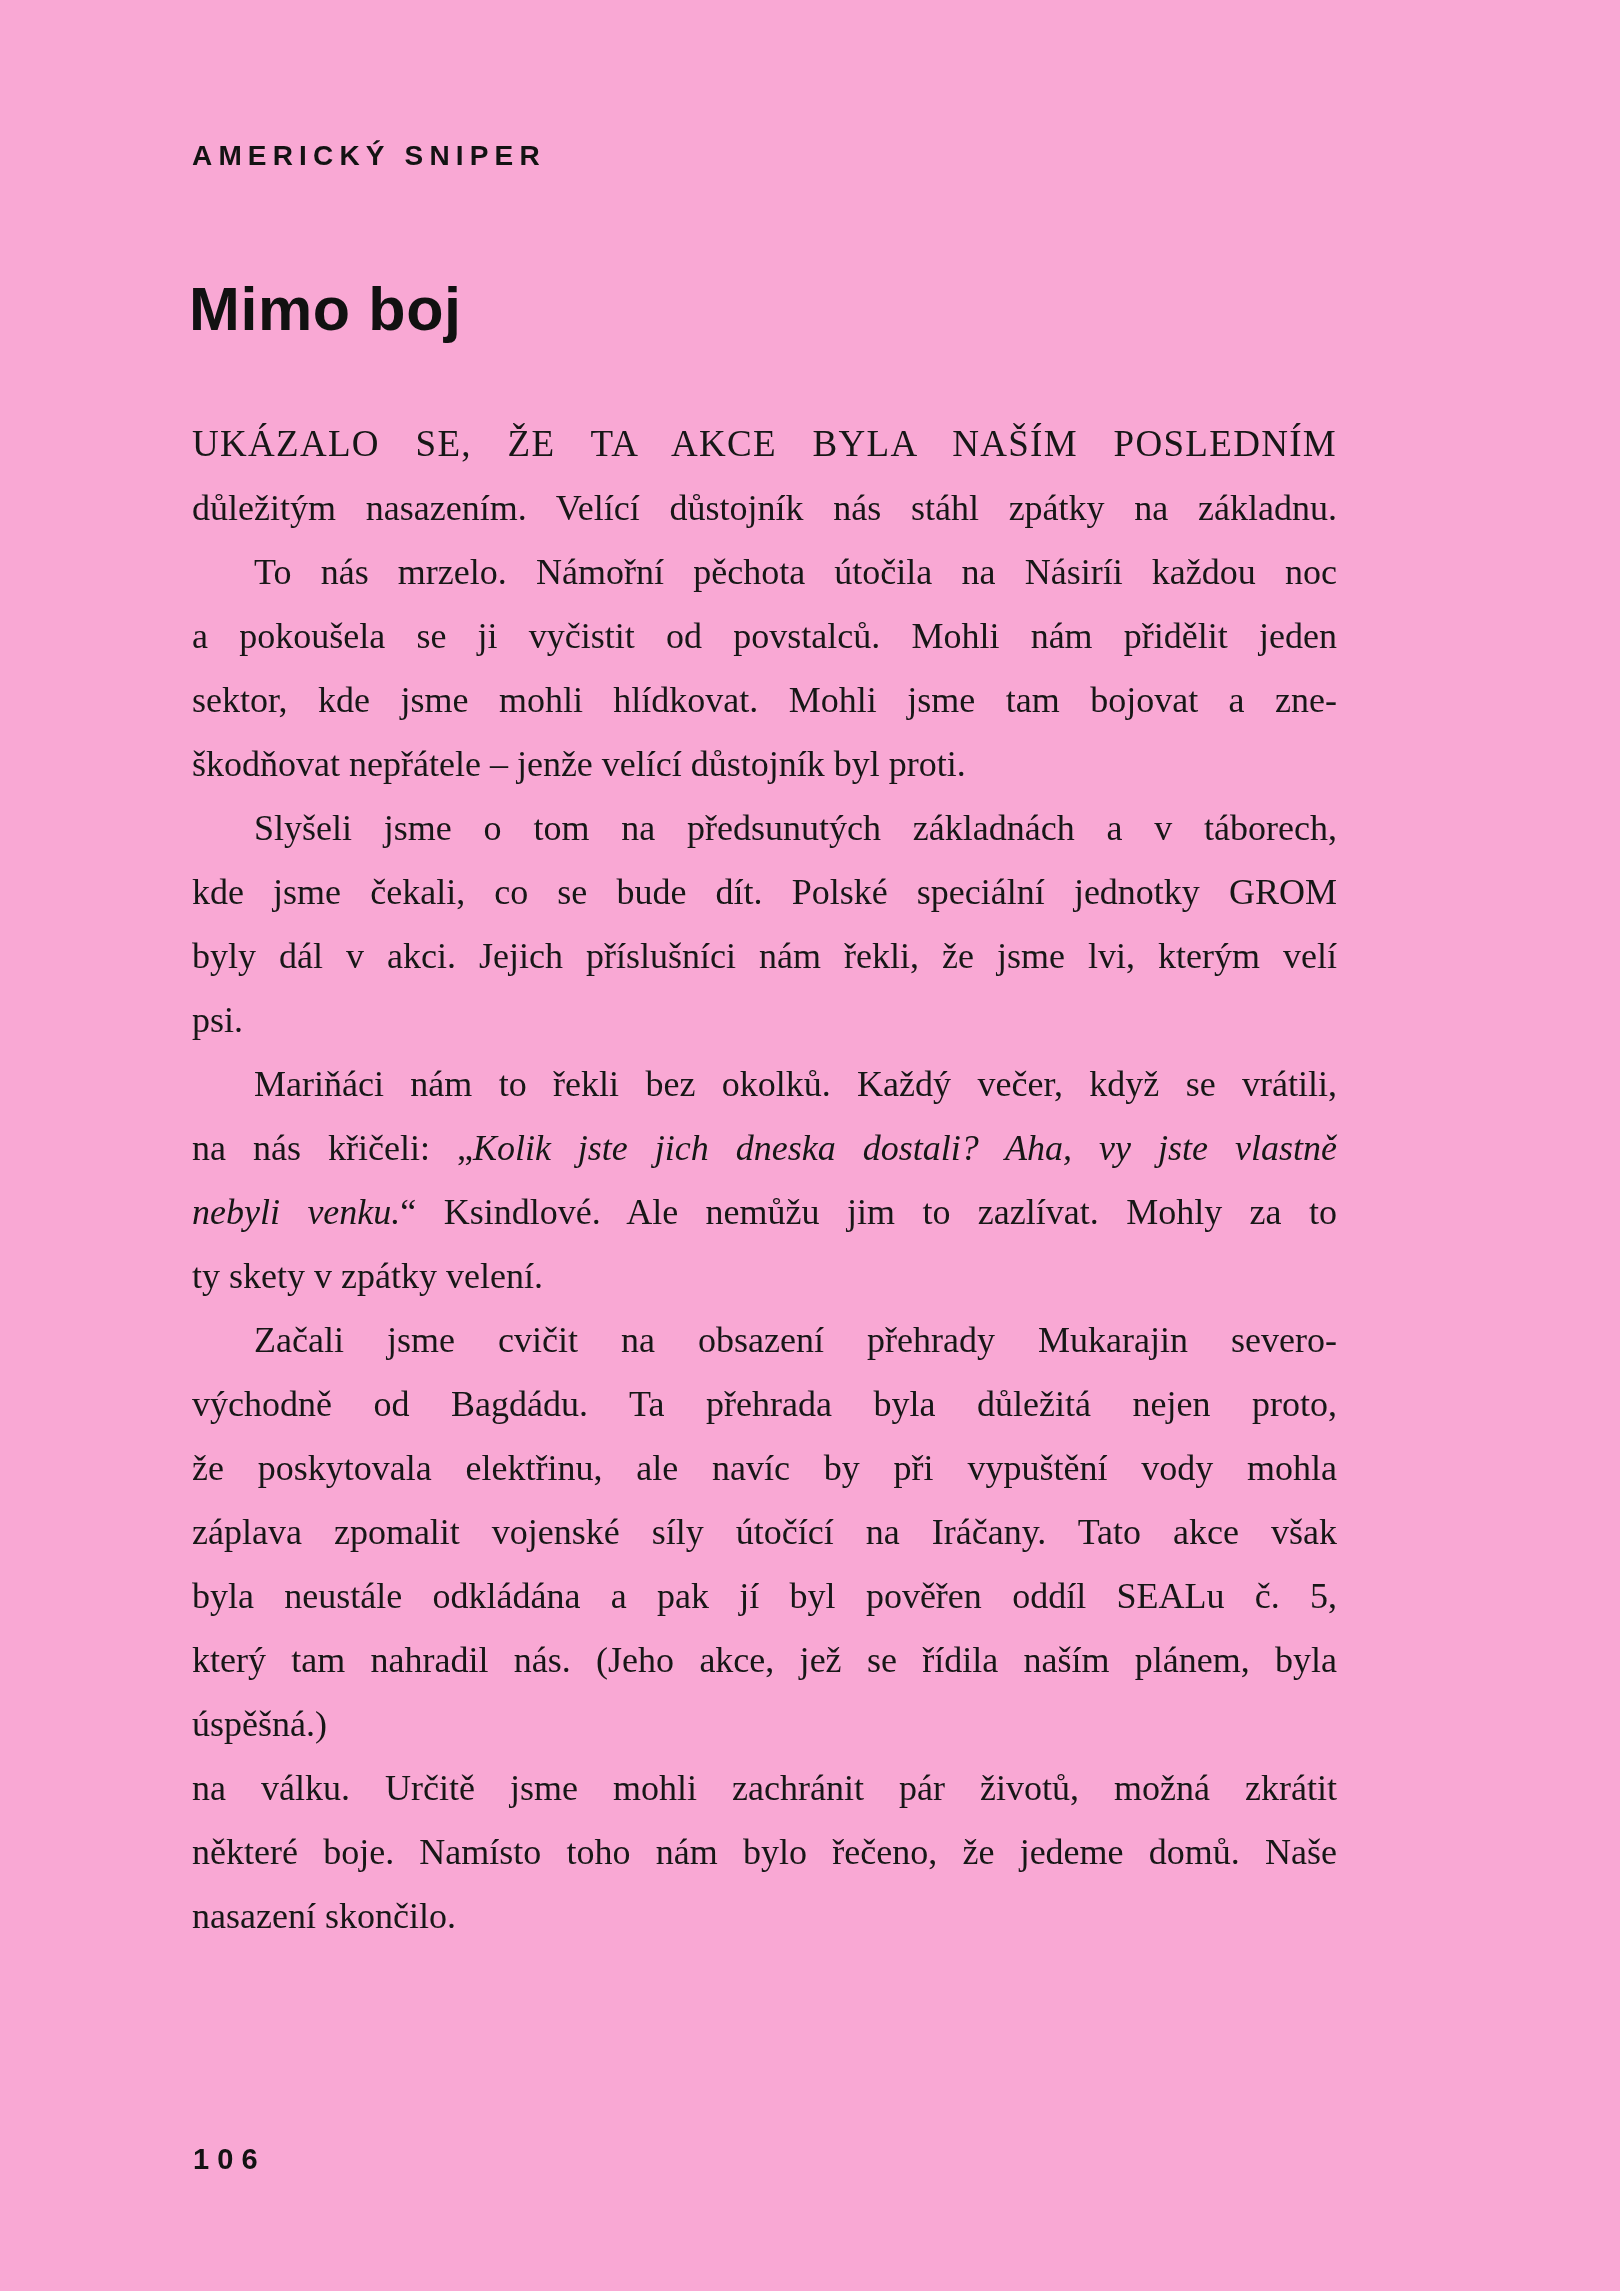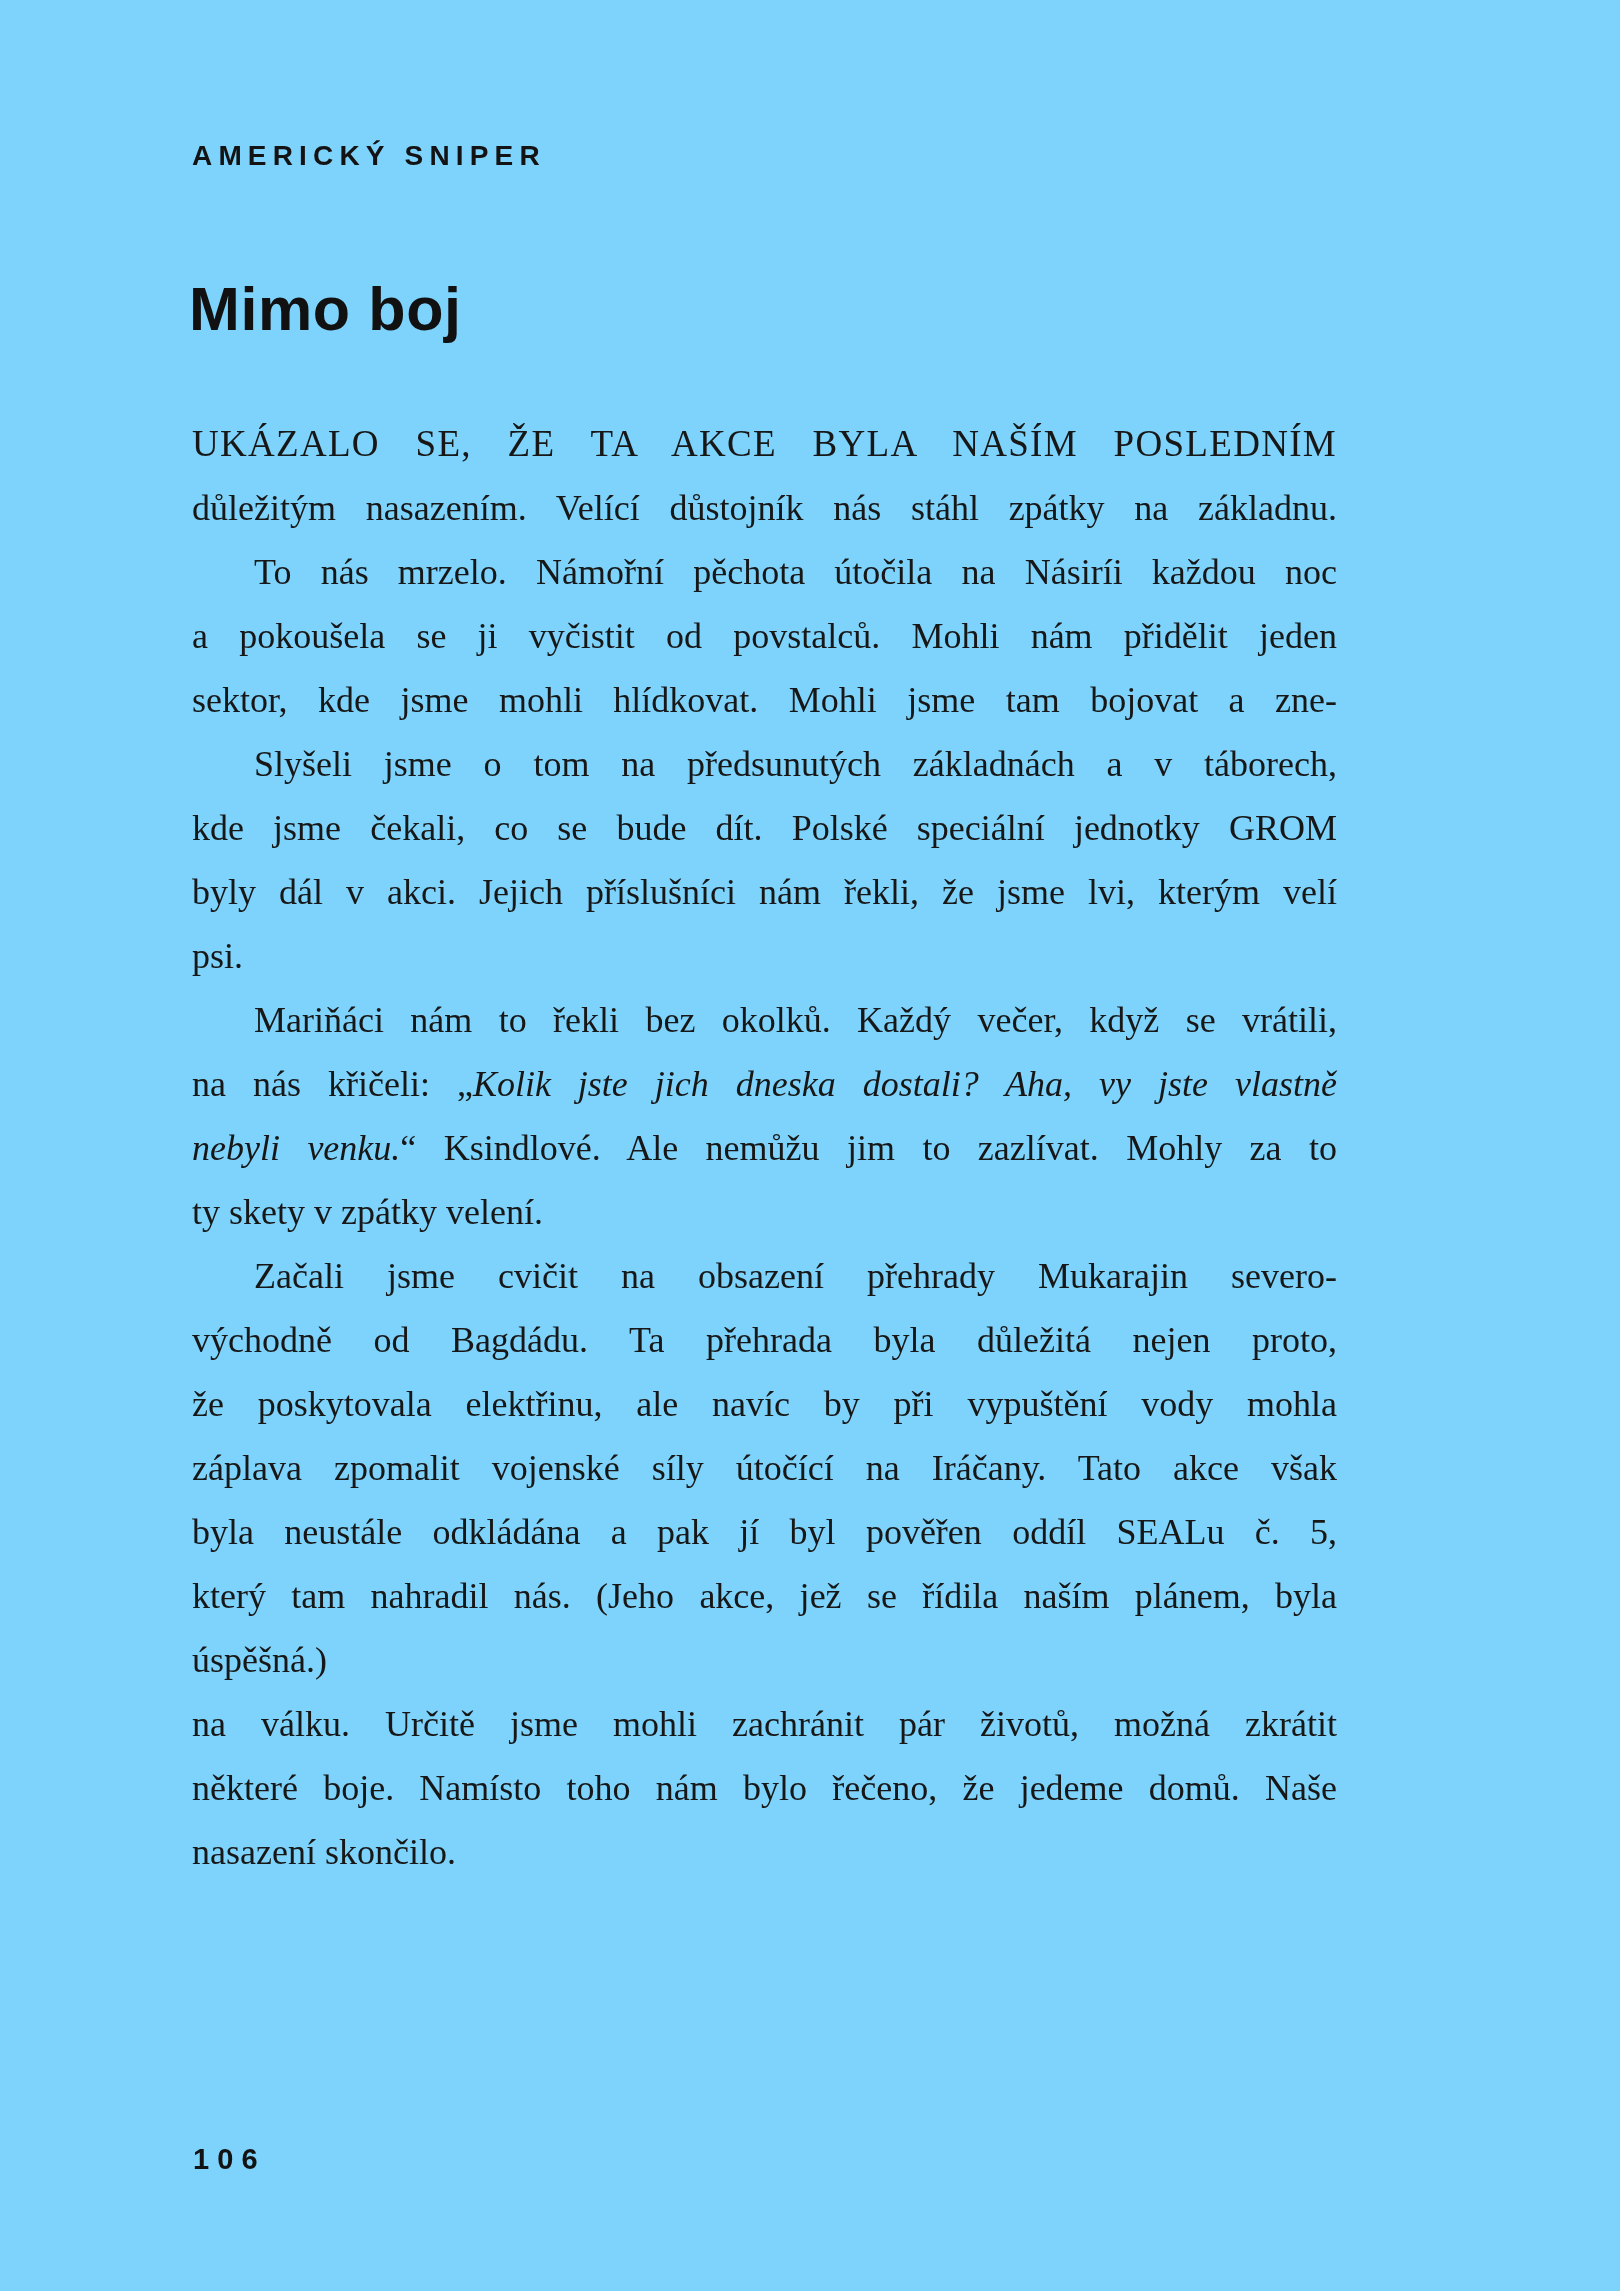--- a/index.html
+++ b/index.html
@@ -5,21 +5,21 @@
 <style>
   html, body {
     margin: 0;
     padding: 0;
     background: #e8e8e8;
   }
   .page {
     position: relative;
     width: 1620px;
     height: 2291px;
-    background: #7dd3fc;
+    background: #f9a8d4;
     color: #161616;
     overflow: hidden;
     font-family: "Liberation Serif", serif;
   }
   .running-header {
     position: absolute;
     left: 192px;
     top: 140px;
     font-family: "Liberation Sans", sans-serif;
     font-weight: bold;
@@ -91,20 +91,21 @@
 
   <div class="body-text">
       <div class="paragraph">
         <div class="line j"><span class="seg-caps">UKÁZALO SE, ŽE TA AKCE BYLA NAŠÍM POSLEDNÍM</span></div>
         <div class="line j"><span class="seg-normal">důležitým nasazením. Velící důstojník nás stáhl zpátky na základnu.</span></div>
       </div>
       <div class="paragraph">
         <div class="line j indent"><span class="seg-normal">To nás mrzelo. Námořní pěchota útočila na Násiríi každou noc</span></div>
         <div class="line j"><span class="seg-normal">a pokoušela se ji vyčistit od povstalců. Mohli nám přidělit jeden</span></div>
         <div class="line j"><span class="seg-normal">sektor, kde jsme mohli hlídkovat. Mohli jsme tam bojovat a zne-</span></div>
+        <div class="line"><span class="seg-normal">škodňovat nepřátele – jenže velící důstojník byl proti.</span></div>
       </div>
       <div class="paragraph">
         <div class="line j indent"><span class="seg-normal">Slyšeli jsme o tom na předsunutých základnách a v táborech,</span></div>
         <div class="line j"><span class="seg-normal">kde jsme čekali, co se bude dít. Polské speciální jednotky GROM</span></div>
         <div class="line j"><span class="seg-normal">byly dál v akci. Jejich příslušníci nám řekli, že jsme lvi, kterým velí</span></div>
         <div class="line"><span class="seg-normal">psi.</span></div>
       </div>
       <div class="paragraph">
         <div class="line j indent"><span class="seg-normal">Mariňáci nám to řekli bez okolků. Každý večer, když se vrátili,</span></div>
         <div class="line j"><span class="seg-normal">na nás křičeli: „</span><span class="seg-italic">Kolik jste jich dneska dostali? Aha, vy jste vlastně</span></div>

